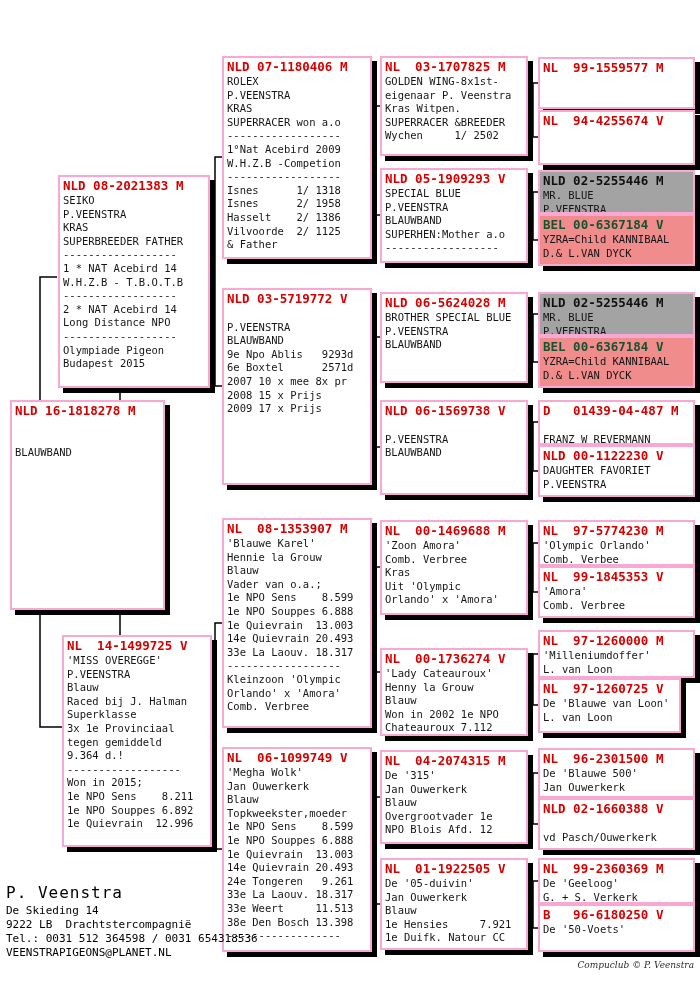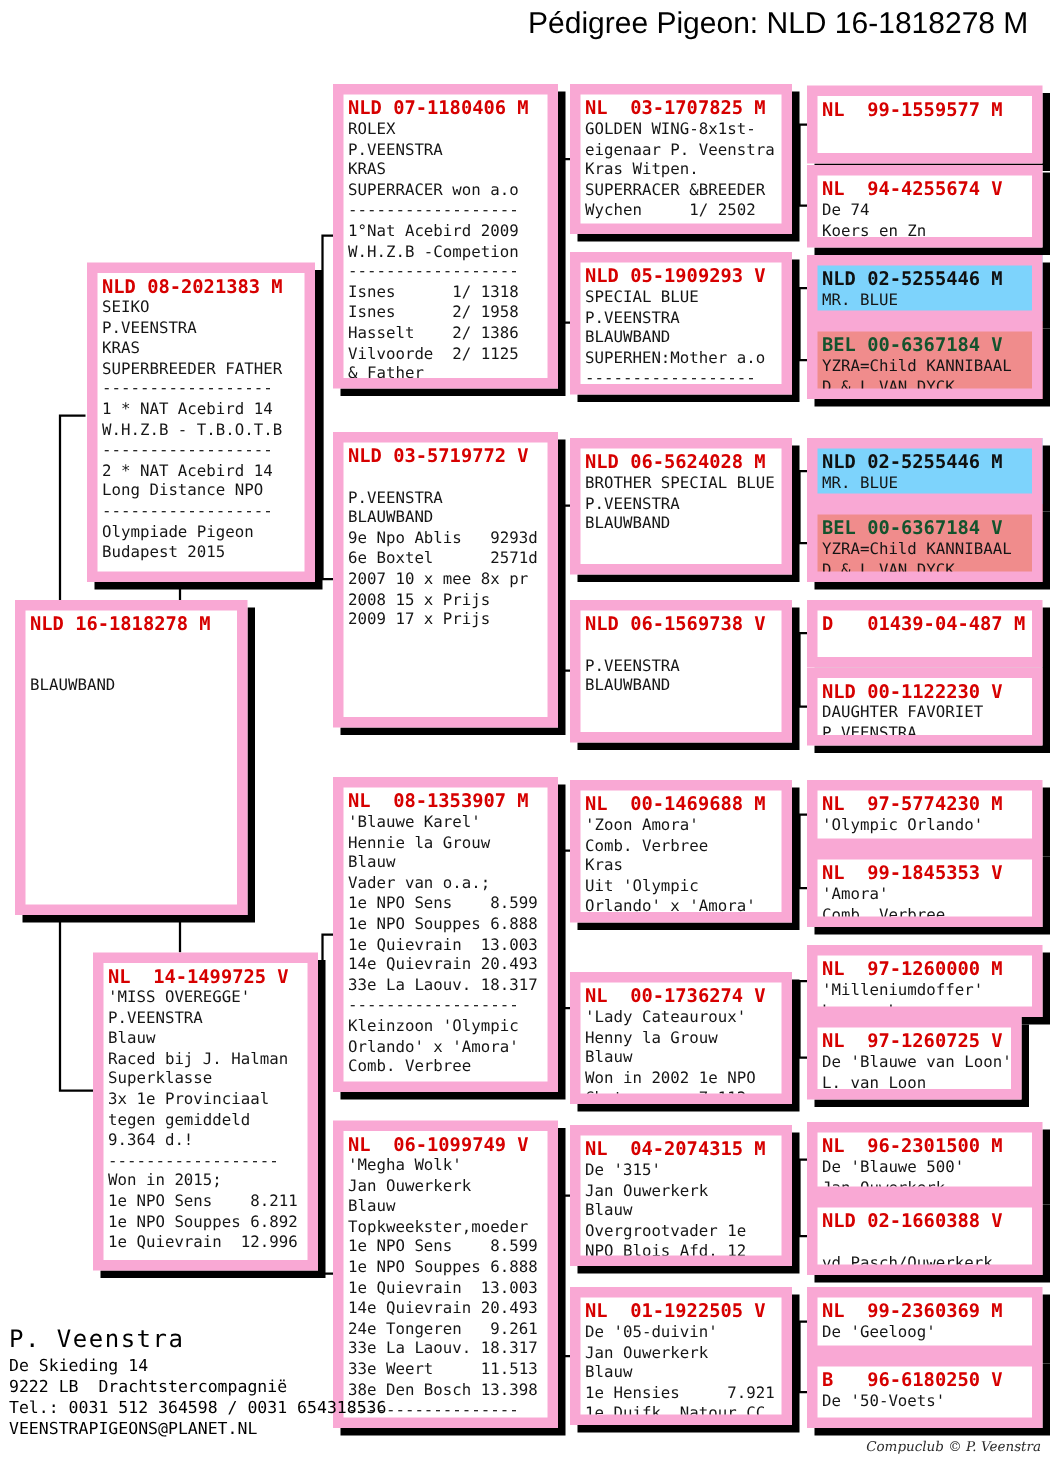--- a/index.html
+++ b/index.html
@@ -1,41 +1,40 @@
 <!DOCTYPE html>
 <html><head>
 <meta charset="utf-8">
 <style>
   html,body{margin:0;padding:0;background:#fff;}
   .stage{position:relative;width:700px;height:983px;background:#ffffff;overflow:hidden;
          font-family:"DejaVu Sans Mono", monospace;}
   .page-title{position:absolute;left:352px;top:5px;font-family:"Liberation Sans",sans-serif;
               font-size:20px;color:#000;white-space:pre;}
-  .box{position:absolute;background:#fff;border:7px solid #f9a8d4;box-sizing:border-box;
+  .box{position:absolute;background:#fff;border:2px solid #f9a8d4;box-sizing:border-box;
        box-shadow:5px 5px 0 #000;overflow:hidden;}
   .box .hd{color:#d60000;font-weight:bold;font-size:12.5px;line-height:16px;
            padding:1px 3px 0 3px;white-space:pre;}
   .box .bd{color:#151515;font-size:10.5px;line-height:13.6px;padding:0 3px;white-space:pre;}
-  .box.yellow{background:#7dd3fc;}
+  .box.yellow{background:#a3a3a3;}
   .box.yellow .hd{color:#101010;}
   .box.pink{background:#f08c8c;}
   .box.pink .hd{color:#14532d;}
   .connector-svg{position:absolute;left:0;top:0;pointer-events:none;}
   .footer{position:absolute;left:6px;top:882px;color:#000;}
   .footer .owner{font-size:16px;font-weight:normal;letter-spacing:1px;line-height:22px;white-space:pre;}
   .footer .fline{font-size:11px;line-height:14px;white-space:pre;}
   .credit{position:absolute;right:6px;top:960px;font-family:"DejaVu Serif",serif;
           font-style:italic;font-size:9px;color:#2a2a2a;white-space:pre;}
 </style>
 </head>
 <body>
 
 <div class="stage">
 
-  <div class="page-title">Pédigree Pigeon: NLD 16-1818278 M</div>
 
   <svg class="connector-svg" width="700" height="983" viewBox="0 0 700 983">
     <path fill="none" stroke="#000" stroke-width="1.5" d="
       M120,388 V400  M120,610 V635
       M57,277 H40 V400  M40,610 V727 H62
       M210,281 H215 M222,157 H215 V386 H222
       M212,741 H215 M222,623 H215 V849 H222
       M372,157 H376 M380,106 H376 V215 H380
       M372,386 H376 M380,337 H376 V447 H380
       M372,623 H376 M380,567 H376 V672 H380
@@ -221,22 +220,20 @@
 1e Hensies     7.921
 1e Duifk. Natour CC</div>
   </div>
 
   <div class="box" style="left:538px;top:57px;width:157px;height:52px">
     <div class="hd">NL  99-1559577 M</div>
   </div>
 
   <div class="box" style="left:538px;top:110px;width:157px;height:55px">
     <div class="hd">NL  94-4255674 V</div>
-    <div class="bd">De 74
-Koers en Zn</div>
   </div>
 
   <div class="box yellow" style="left:538px;top:170px;width:157px;height:44px">
     <div class="hd">NLD 02-5255446 M</div>
     <div class="bd">MR. BLUE
 P.VEENSTRA</div>
   </div>
 
   <div class="box pink" style="left:538px;top:214px;width:157px;height:52px">
     <div class="hd">BEL 00-6367184 V</div>

